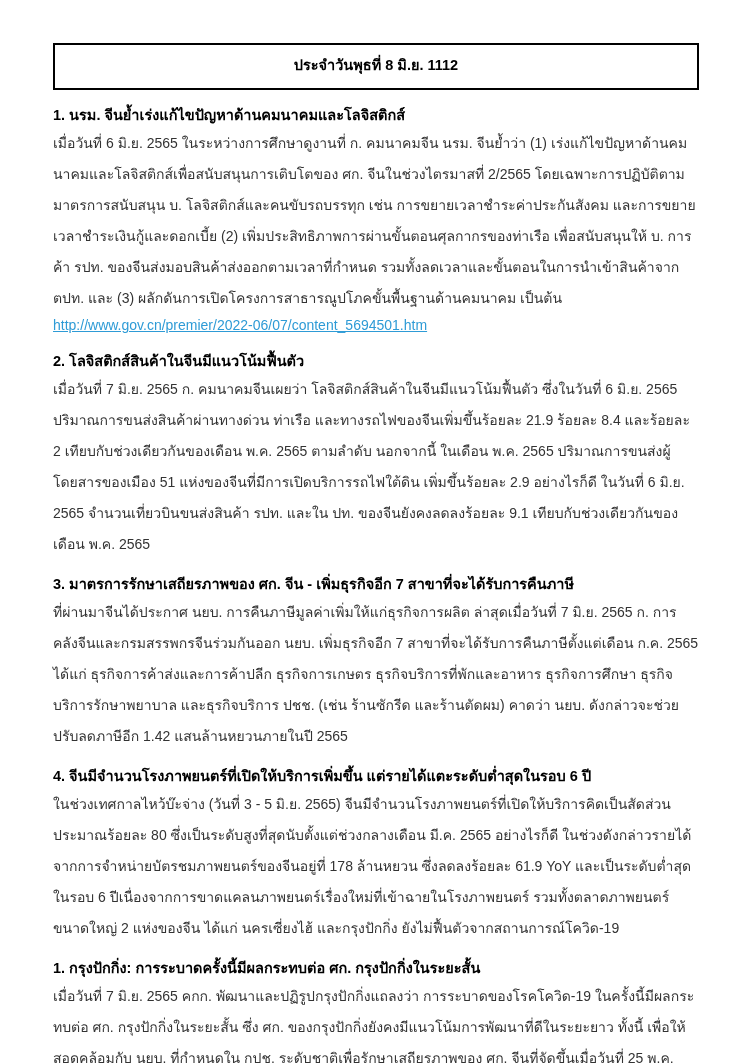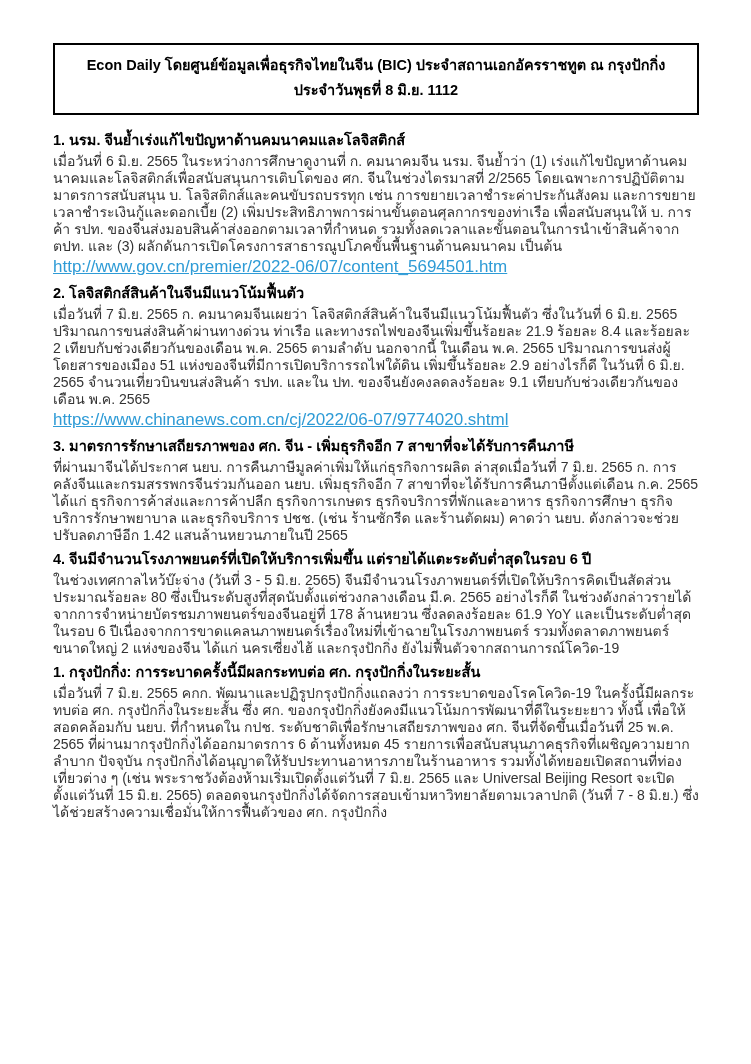--- a/index.html
+++ b/index.html
@@ -24,66 +24,64 @@
     border: 2px solid #000000;
     text-align: center;
     font-weight: bold;
     font-size: 14.5px;
     line-height: 25px;
     color: #000000;
     padding: 8px 18px 10px 18px;
     margin-bottom: 14px;
   }
   .news {
-    margin-top: 4px;
+    margin-top: 13px;
   }
   .news h2 {
     font-size: 14.5px;
     font-weight: bold;
     color: #000000;
     margin: 0 0 1px 0;
     line-height: 23px;
   }
   .news p {
     margin: 0;
     font-size: 14px;
-    line-height: 17px;
+    line-height: 31px;
     text-align: left;
     color: #333333;
   }
   .news a.link {
     display: block;
-    font-size: 17px;
+    font-size: 14px;
     line-height: 23.2px;
     color: #2e9bd6;
     text-decoration: underline;
     cursor: pointer;
     word-break: break-all;
   }
 </style>
 </head>
 <body>
 
 <div class="page">
 
   <div class="header-box">
-    <div>Econ Daily โดยศูนย์ข้อมูลเพื่อธุรกิจไทยในจีน (BIC) ประจำสถานเอกอัครราชทูต ณ กรุงปักกิ่ง</div>
     <div>ประจำวันพุธที่ 8 มิ.ย. 1112</div>
   </div>
 
   <section class="news">
     <h2>1. นรม. จีนย้ำเร่งแก้ไขปัญหาด้านคมนาคมและโลจิสติกส์</h2>
     <p>เมื่อวันที่ 6 มิ.ย. 2565 ในระหว่างการศึกษาดูงานที่ ก. คมนาคมจีน นรม. จีนย้ำว่า (1) เร่งแก้ไขปัญหาด้านคมนาคมและโลจิสติกส์เพื่อสนับสนุนการเติบโตของ ศก. จีนในช่วงไตรมาสที่ 2/2565 โดยเฉพาะการปฏิบัติตามมาตรการสนับสนุน บ. โลจิสติกส์และคนขับรถบรรทุก เช่น การขยายเวลาชำระค่าประกันสังคม และการขยายเวลาชำระเงินกู้และดอกเบี้ย (2) เพิ่มประสิทธิภาพการผ่านขั้นตอนศุลกากรของท่าเรือ เพื่อสนับสนุนให้ บ. การค้า รปท. ของจีนส่งมอบสินค้าส่งออกตามเวลาที่กำหนด รวมทั้งลดเวลาและขั้นตอนในการนำเข้าสินค้าจาก ตปท. และ (3) ผลักดันการเปิดโครงการสาธารณูปโภคขั้นพื้นฐานด้านคมนาคม เป็นต้น</p>
     <a class="link">http://www.gov.cn/premier/2022-06/07/content_5694501.htm</a>
   </section>
 
   <section class="news">
     <h2>2. โลจิสติกส์สินค้าในจีนมีแนวโน้มฟื้นตัว</h2>
     <p>เมื่อวันที่ 7 มิ.ย. 2565 ก. คมนาคมจีนเผยว่า โลจิสติกส์สินค้าในจีนมีแนวโน้มฟื้นตัว ซึ่งในวันที่ 6 มิ.ย. 2565 ปริมาณการขนส่งสินค้าผ่านทางด่วน ท่าเรือ และทางรถไฟของจีนเพิ่มขึ้นร้อยละ 21.9 ร้อยละ 8.4 และร้อยละ 2 เทียบกับช่วงเดียวกันของเดือน พ.ค. 2565 ตามลำดับ นอกจากนี้ ในเดือน พ.ค. 2565 ปริมาณการขนส่งผู้โดยสารของเมือง 51 แห่งของจีนที่มีการเปิดบริการรถไฟใต้ดิน เพิ่มขึ้นร้อยละ 2.9 อย่างไรก็ดี ในวันที่ 6 มิ.ย. 2565 จำนวนเที่ยวบินขนส่งสินค้า รปท. และใน ปท. ของจีนยังคงลดลงร้อยละ 9.1 เทียบกับช่วงเดียวกันของเดือน พ.ค. 2565</p>
-    <a class="link">https://www.chinanews.com.cn/cj/2022/06-07/9774020.shtml</a>
   </section>
 
   <section class="news">
     <h2>3. มาตรการรักษาเสถียรภาพของ ศก. จีน  -  เพิ่มธุรกิจอีก 7 สาขาที่จะได้รับการคืนภาษี</h2>
     <p>ที่ผ่านมาจีนได้ประกาศ นยบ. การคืนภาษีมูลค่าเพิ่มให้แก่ธุรกิจการผลิต ล่าสุดเมื่อวันที่ 7 มิ.ย. 2565 ก. การคลังจีนและกรมสรรพกรจีนร่วมกันออก นยบ. เพิ่มธุรกิจอีก 7 สาขาที่จะได้รับการคืนภาษีตั้งแต่เดือน ก.ค. 2565 ได้แก่ ธุรกิจการค้าส่งและการค้าปลีก ธุรกิจการเกษตร ธุรกิจบริการที่พักและอาหาร ธุรกิจการศึกษา ธุรกิจบริการรักษาพยาบาล และธุรกิจบริการ ปชช. (เช่น ร้านซักรีด และร้านตัดผม) คาดว่า นยบ. ดังกล่าวจะช่วยปรับลดภาษีอีก 1.42 แสนล้านหยวนภายในปี 2565</p>
   </section>
 
   <section class="news">
     <h2>4. จีนมีจำนวนโรงภาพยนตร์ที่เปิดให้บริการเพิ่มขึ้น แต่รายได้แตะระดับต่ำสุดในรอบ 6 ปี</h2>
     <p>ในช่วงเทศกาลไหว้บ๊ะจ่าง (วันที่ 3 - 5 มิ.ย. 2565) จีนมีจำนวนโรงภาพยนตร์ที่เปิดให้บริการคิดเป็นสัดส่วนประมาณร้อยละ 80 ซึ่งเป็นระดับสูงที่สุดนับตั้งแต่ช่วงกลางเดือน มี.ค. 2565 อย่างไรก็ดี ในช่วงดังกล่าวรายได้จากการจำหน่ายบัตรชมภาพยนตร์ของจีนอยู่ที่ 178 ล้านหยวน ซึ่งลดลงร้อยละ 61.9 YoY และเป็นระดับต่ำสุดในรอบ 6 ปีเนื่องจากการขาดแคลนภาพยนตร์เรื่องใหม่ที่เข้าฉายในโรงภาพยนตร์ รวมทั้งตลาดภาพยนตร์ขนาดใหญ่ 2 แห่งของจีน ได้แก่ นครเซี่ยงไฮ้ และกรุงปักกิ่ง ยังไม่ฟื้นตัวจากสถานการณ์โควิด-19</p>

